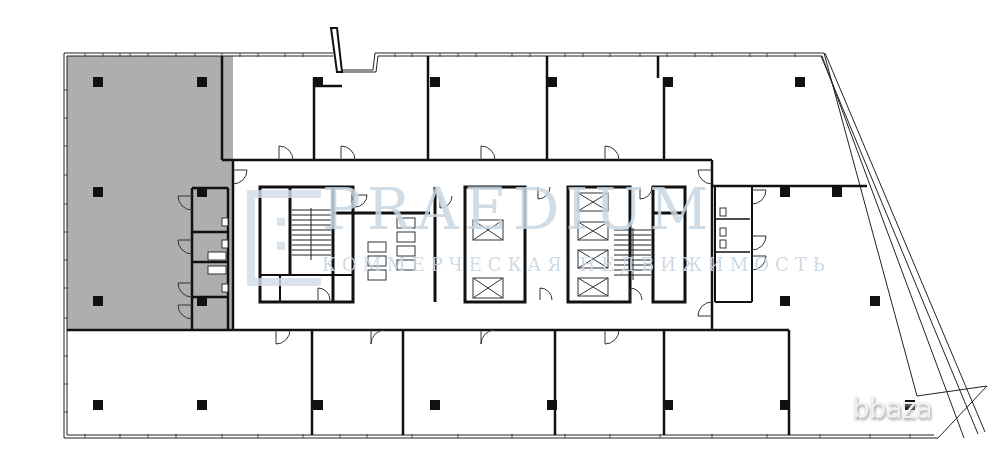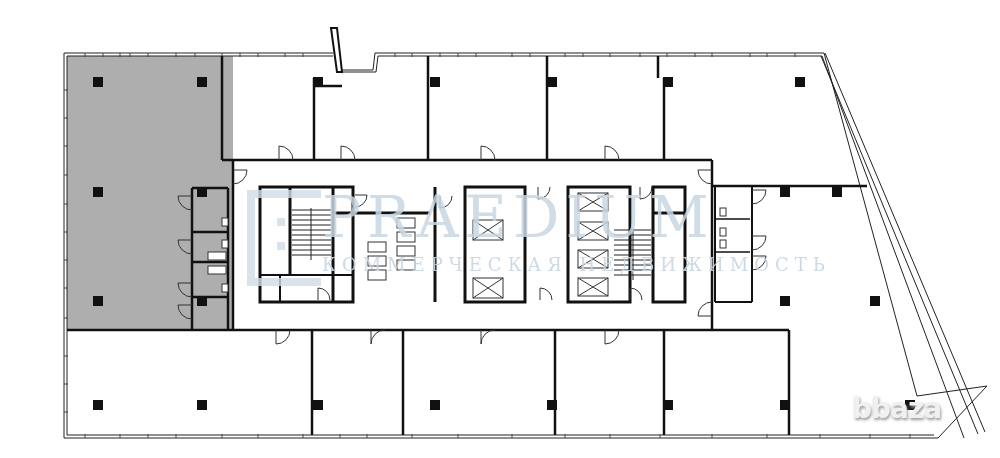--- a/index.html
+++ b/index.html
@@ -1,23 +1,23 @@
 <!DOCTYPE html>
 <html><head>
 <meta charset="utf-8">
 <style>
   html, body { margin:0; padding:0; background:#ffffff; }
   body { width:1000px; height:458px; position:relative; overflow:hidden; font-family:"DejaVu Serif", serif; }
   #plan { position:absolute; left:0; top:0; width:1000px; height:458px; }
-  .wm-title { position:absolute; left:322px; top:180px; font-family:"DejaVu Serif", serif; font-size:58px; letter-spacing:6px; color:#c8d6e2; opacity:0.85; pointer-events:none; line-height:1;margin-top:8px; }
+  .wm-title { position:absolute; left:322px; top:180px; font-family:"DejaVu Serif", serif; font-size:58px; letter-spacing:6px; color:#c8d6e2; opacity:0.85; pointer-events:none; line-height:1; }
   .wm-sub { position:absolute; left:322px; top:254px; font-family:"DejaVu Serif", serif; font-size:18px; letter-spacing:6px; color:#c8d6e2; opacity:0.9; pointer-events:none; }
   .wm-logo { position:absolute; left:247px; top:190px; width:66px; height:80px; border:8px solid #d2dde7; border-right:none; opacity:0.8; pointer-events:none; }
   .wm-logo .sq1, .wm-logo .sq2 { position:absolute; width:8px; height:8px; background:#d2dde7; left:22px; }
   .wm-logo .sq1 { top:20px; } .wm-logo .sq2 { top:44px; }
-  .bbaza { position:absolute; left:852px; top:392px; font-family:"DejaVu Sans", sans-serif; font-weight:bold; font-size:28px; color:#f0f0f0; text-shadow:1px 2px 3px #9a9a9a; pointer-events:none; letter-spacing:-1px; }
+  .bbaza { position:absolute; left:852px; top:392px; font-family:"DejaVu Sans", sans-serif; font-weight:normal; font-size:28px; color:#f0f0f0; text-shadow:1px 2px 3px #9a9a9a; pointer-events:none; letter-spacing:-1px; }
 </style>
 </head>
 <body>
 
 <svg id="plan" viewBox="0 0 1000 458" xmlns="http://www.w3.org/2000/svg">
 
   <rect x="67" y="56" width="166" height="274" fill="#aeaeae"></rect>
 
   <g fill="none" stroke="#222" stroke-width="1">
     <polyline points="64,53 333,53"></polyline>

